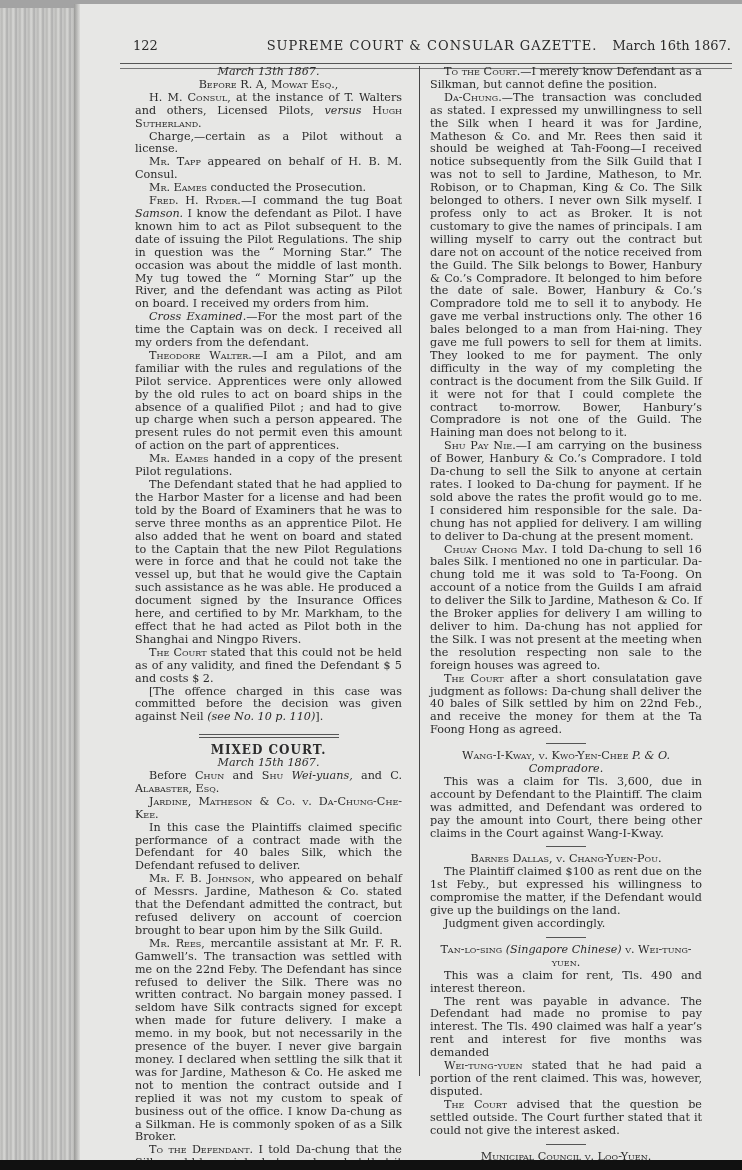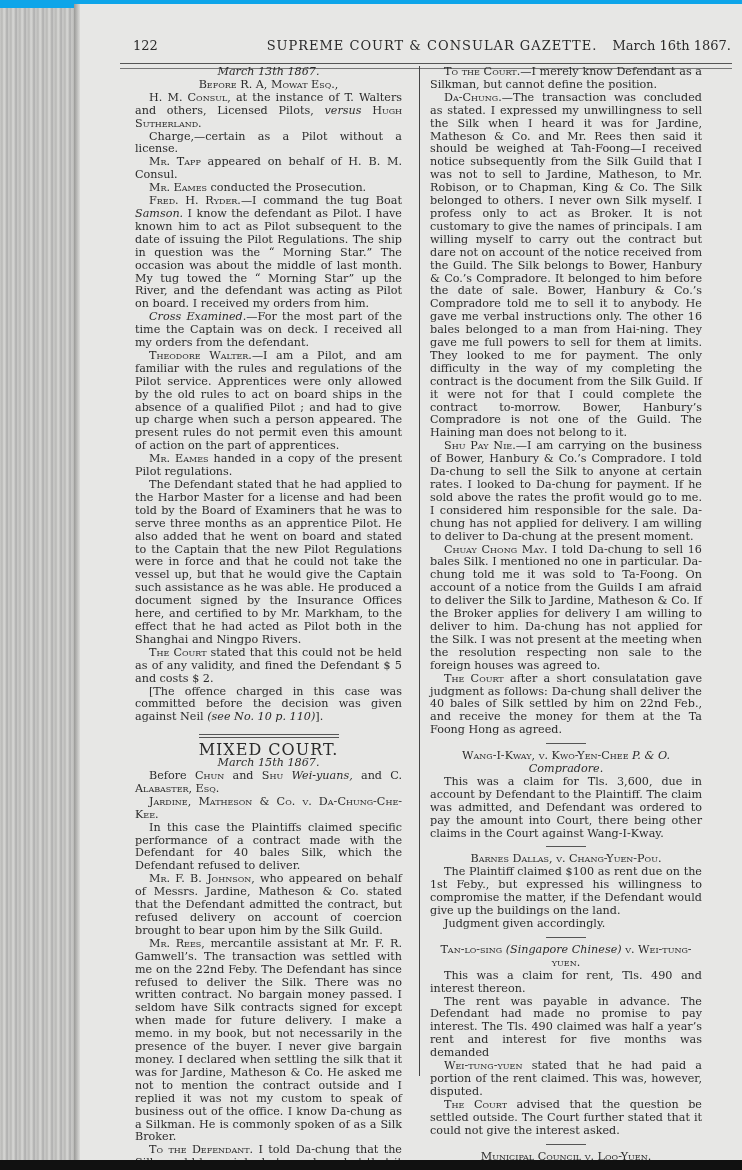--- a/index.html
+++ b/index.html
@@ -1,37 +1,37 @@
 <!DOCTYPE html>
 <html><head>
 <meta charset="utf-8">
 <style>
   html,body{margin:0;padding:0;}
   body{width:742px;height:1170px;overflow:hidden;background:#1a1a1a;position:relative;font-family:"DejaVu Serif","Liberation Serif",serif;}
-  .page{position:absolute;left:0;top:0;width:742px;height:1160px;background:#0ea5e9;}
+  .page{position:absolute;left:0;top:0;width:742px;height:1160px;background:#a3a3a3;}
   .edges{position:absolute;left:0;top:8px;width:78px;height:1152px;
     background:repeating-linear-gradient(90deg,#c9c9c7 0px,#b8b8b6 2px,#d8d8d6 4px,#c2c2c0 6px,#aaa 7px,#d0d0ce 9px);}
   .edge-shadow{position:absolute;left:74px;top:4px;width:6px;height:1156px;background:linear-gradient(90deg,#9a9a98,#dcdcda);}
   .sheet{position:absolute;left:80px;top:4px;width:662px;height:1156px;background:#e7e7e5;}
   .header{position:absolute;left:133px;top:38px;width:598px;height:20px;font-size:13px;color:#2a2a2a;}
   .pg{position:absolute;left:0;top:0;}
   .title{position:absolute;left:0;right:0;text-align:center;top:0;letter-spacing:1px;}
   .date{position:absolute;right:0;top:0;}
   .rule{position:absolute;left:120px;top:63px;width:612px;height:4px;border-top:1px solid #555;border-bottom:1px solid #777;}
   .col{position:absolute;font-size:11.2px;line-height:12.9px;color:#2b2b2b;text-align:justify;}
   .left{left:135px;top:66px;width:267px;}
   .right{left:430px;top:66px;width:272px;}
   .divider{position:absolute;left:419px;top:66px;width:1px;height:1010px;background:#444;}
   p{margin:0;text-indent:14px;}
   .c{text-align:center;text-indent:0;}
   .sc{font-variant:small-caps;}
   i{font-style:italic;}
   .dbl{width:140px;margin:10px auto 6px;border-top:1px solid #555;border-bottom:1px solid #555;height:2px;}
   .short{width:40px;margin:6px auto 6px;border-top:1px solid #555;}
-  .h{font-size:16px;letter-spacing:1px;}
+  .h{font-size:12px;letter-spacing:1px;font-weight:bold;}
   .bottombar{position:absolute;left:0;top:1160px;width:742px;height:10px;background:#111;}
 </style>
 </head>
 <body>
 
 <div class="page">
   <div class="edges"></div>
   <div class="edge-shadow"></div>
   <div class="sheet"></div>
 

